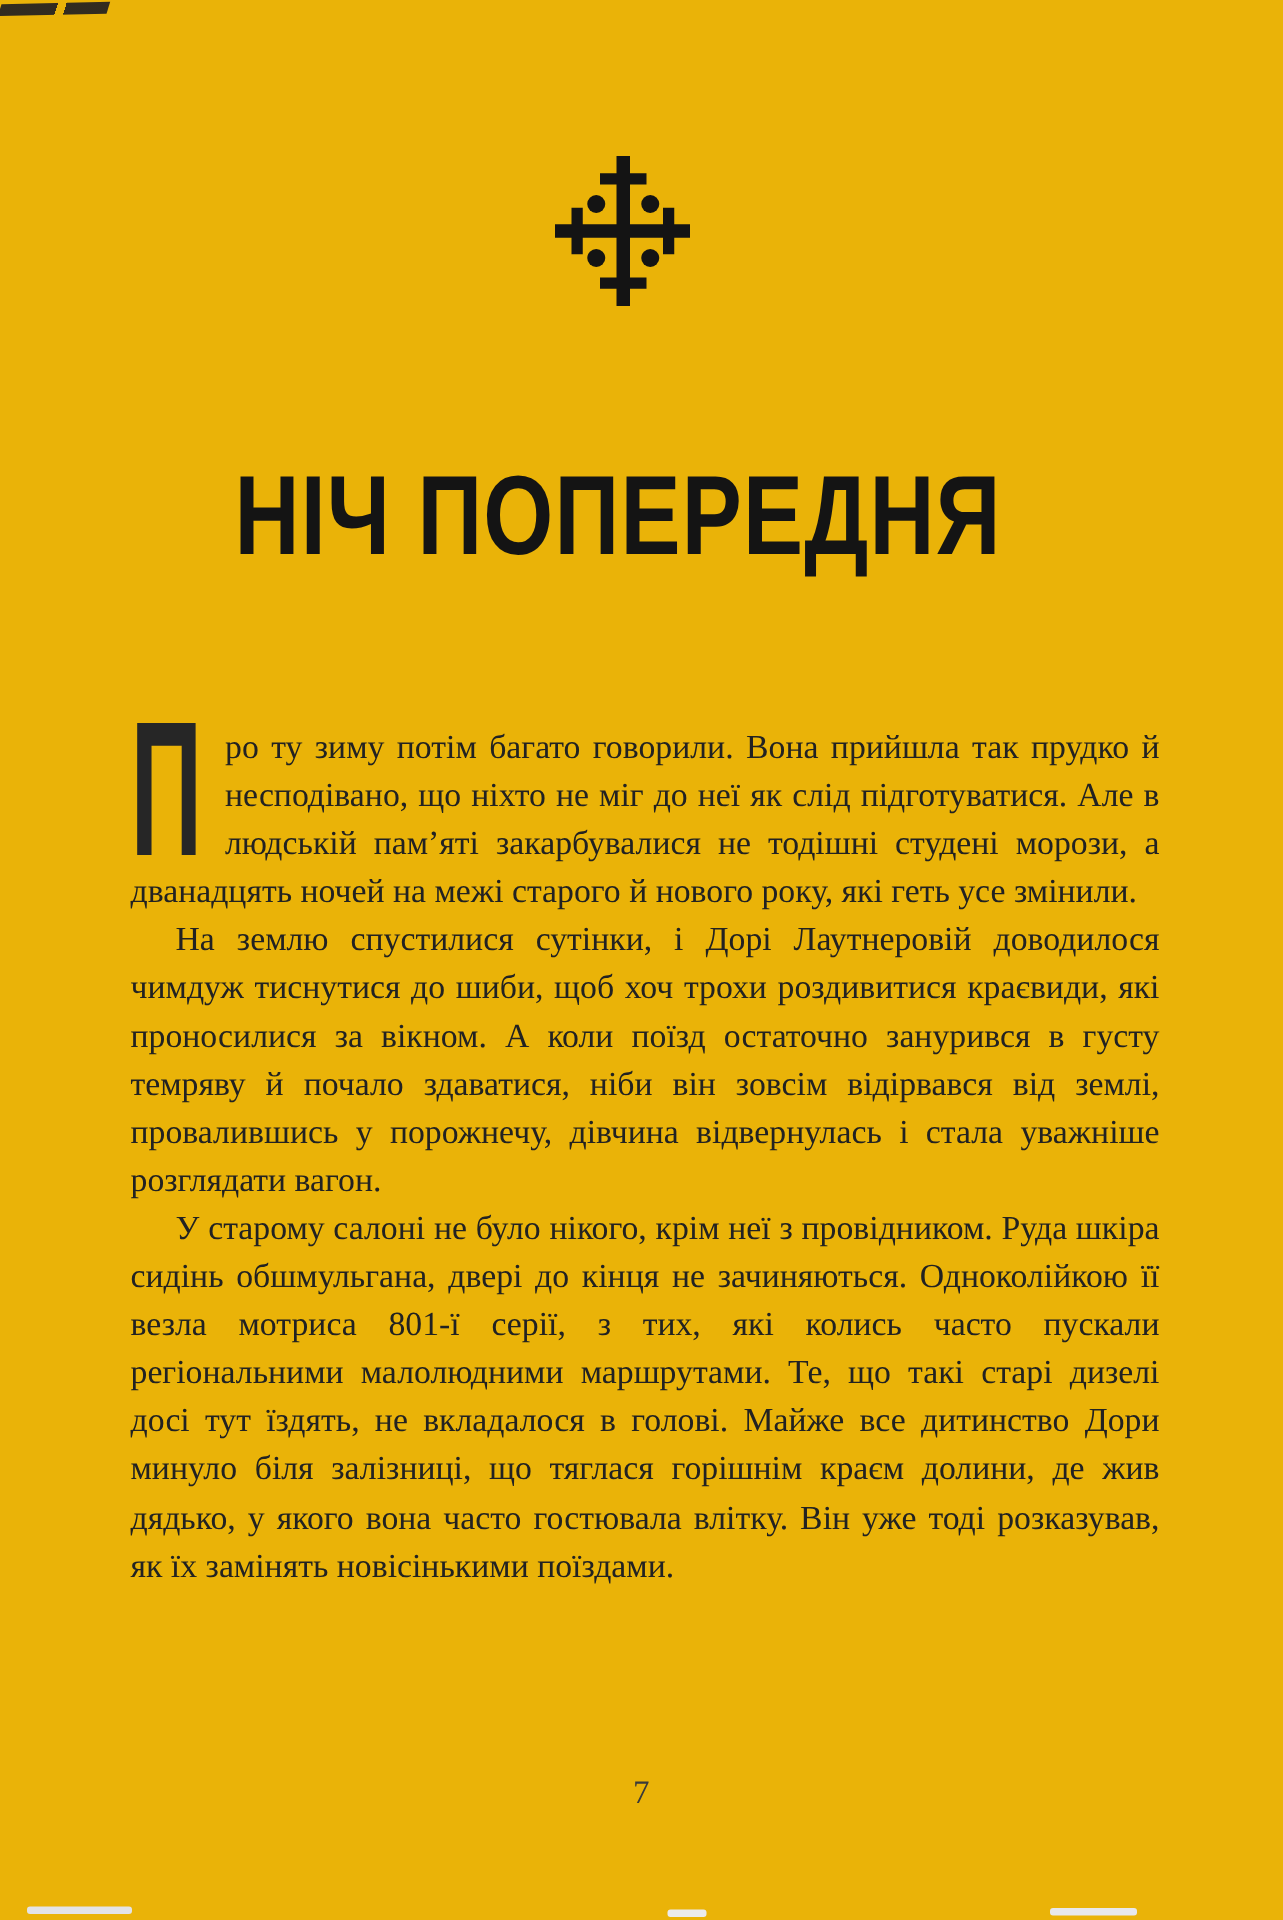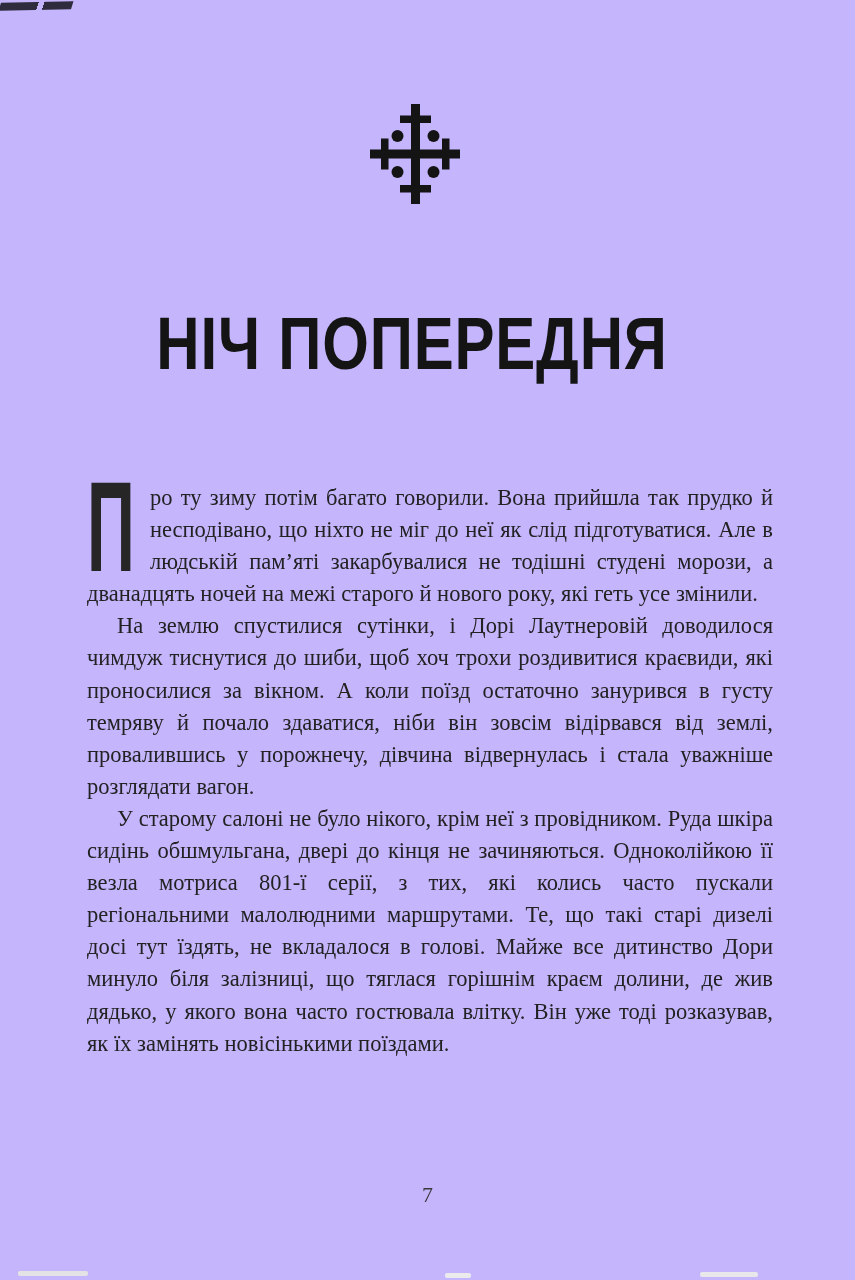--- a/index.html
+++ b/index.html
@@ -4,21 +4,21 @@
 <style>
   html,body{margin:0;padding:0;}
   body{
     width:855px;height:1280px;
     background:#ffffff;
     position:relative;
     overflow:hidden;
     font-family:"Liberation Serif", serif;
     color:#1e1e1e;
   }
-  .page{position:absolute;inset:0;background:#c4b5fd;}
+  .page{position:absolute;inset:0;background:#eab308;}
 
   
   .scan-mark-top{
     position:absolute;top:2px;left:0;width:72px;height:8px;
     background:linear-gradient(90deg,#191923 0 52%,rgba(0,0,0,0) 52% 60%,#191923 60% 100%);
     transform:skewX(-18deg) rotate(-1.2deg);
     opacity:.88;
   }
   .scan-dash{position:absolute;height:5px;background:#e3e3e6;border-radius:2px;}
   .scan-dash.d1{left:18px;top:1271px;width:70px;}

